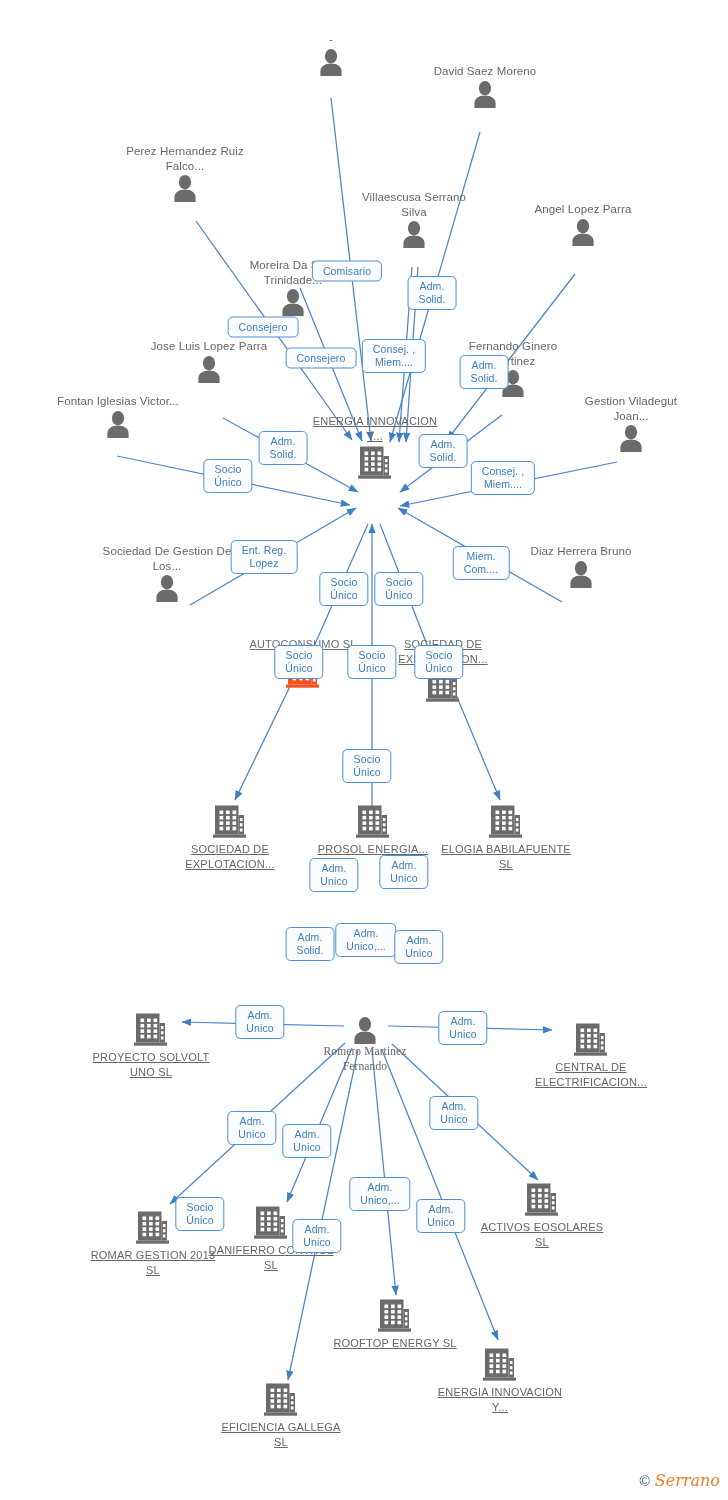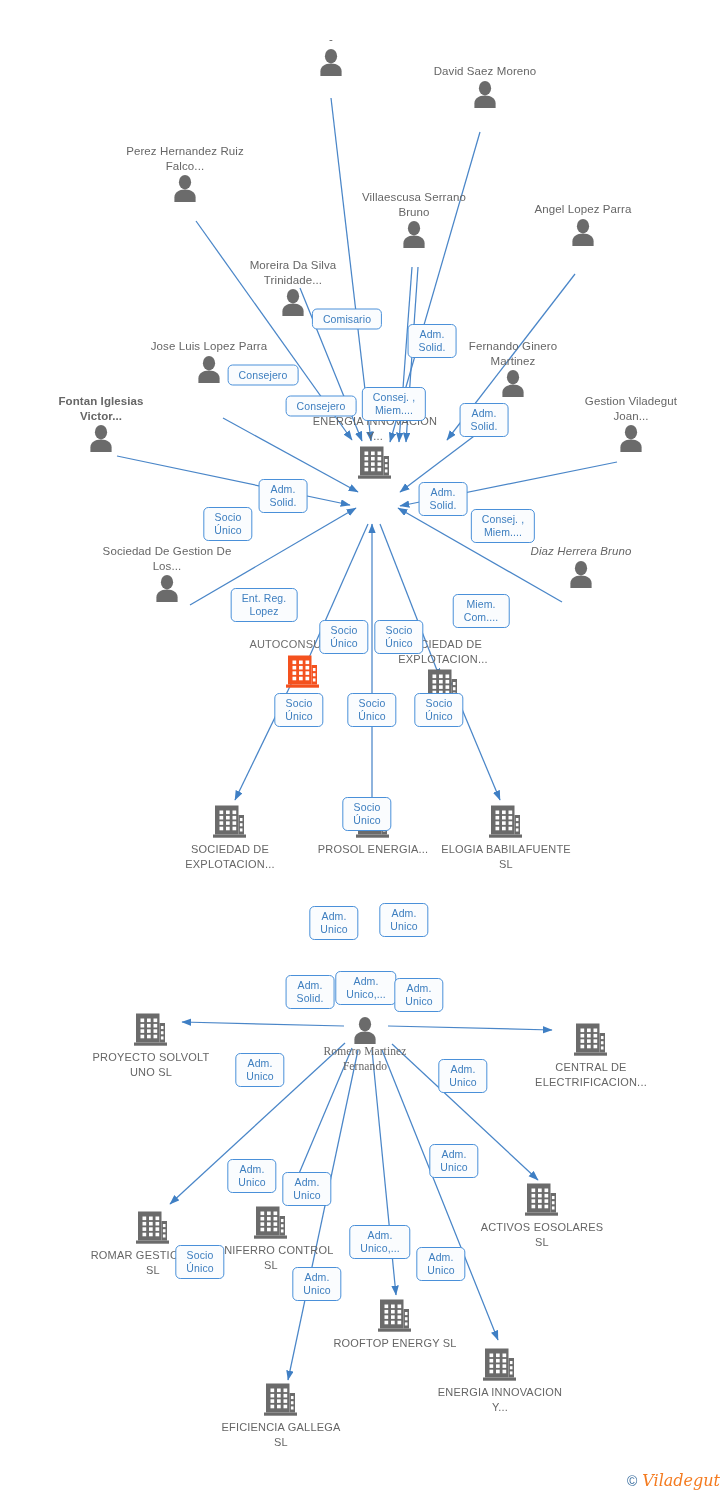--- a/index.html
+++ b/index.html
@@ -42,39 +42,39 @@
   
   .node.person .lbl{margin-bottom:2px;}
   
   .node.company.below .lbl{margin-top:3px;}
   .node.company.above .lbl{margin-bottom:2px;}
 
   .node.company .lbl{
     text-transform:uppercase;
     font-size:11px;
     letter-spacing:.2px;
+    text-decoration:underline;
   }
   .node.company.focus .lbl{color:#6d6d6d;}
 
   
   .badge{
     position:absolute;
     box-sizing:border-box;
     transform:translate(-50%,-50%);
     background:#fafcfe;
     border:1.3px solid #4a90d9;
     border-radius:5px;
     color:#3d7ebf;
     font-size:10.5px;
     line-height:13px;
     text-align:center;
     padding:3px 10px;
     white-space:pre-line;
     letter-spacing:.1px;
-    margin-top:48px;
   }
 
   
   #watermark{
     position:absolute;
     right:8px;
     bottom:10px;
     display:flex;
     align-items:center;
     gap:5px;
@@ -169,21 +169,21 @@
         <span class="glyph">
           <svg width="30" height="27" viewBox="0 0 30 27" aria-hidden="true">
             <ellipse cx="15" cy="7.2" rx="6.1" ry="7.2" fill="#6b6b6b"></ellipse>
             <path d="M15 14.6c-6.3 0-10.6 3.4-10.6 7.6V27h21.2v-4.8c0-4.2-4.3-7.6-10.6-7.6z" fill="#6b6b6b"></path>
           </svg>
         </span>
       </div>
       <div class="node person above" style="left: 414px; top: 190px;">
         <span class="lbl">Villaescusa
 Serrano
-Bruno</span>
+Silva</span>
         <span class="glyph">
           <svg width="30" height="27" viewBox="0 0 30 27" aria-hidden="true">
             <ellipse cx="15" cy="7.2" rx="6.1" ry="7.2" fill="#6b6b6b"></ellipse>
             <path d="M15 14.6c-6.3 0-10.6 3.4-10.6 7.6V27h21.2v-4.8c0-4.2-4.3-7.6-10.6-7.6z" fill="#6b6b6b"></path>
           </svg>
         </span>
       </div>
       <div class="node person above" style="left: 583px; top: 202px;">
         <span class="lbl">Angel
 Lopez
@@ -210,21 +210,21 @@
         <span class="lbl">Fernando
 Ginero
 Martinez</span>
         <span class="glyph">
           <svg width="30" height="27" viewBox="0 0 30 27" aria-hidden="true">
             <ellipse cx="15" cy="7.2" rx="6.1" ry="7.2" fill="#6b6b6b"></ellipse>
             <path d="M15 14.6c-6.3 0-10.6 3.4-10.6 7.6V27h21.2v-4.8c0-4.2-4.3-7.6-10.6-7.6z" fill="#6b6b6b"></path>
           </svg>
         </span>
       </div>
-      <div class="node person above" style="left: 101px; top: 394px; font-weight: bold;">
+      <div class="node person above" style="left: 118px; top: 394px;">
         <span class="lbl">Fontan
 Iglesias
 Victor...</span>
         <span class="glyph">
           <svg width="30" height="27" viewBox="0 0 30 27" aria-hidden="true">
             <ellipse cx="15" cy="7.2" rx="6.1" ry="7.2" fill="#6b6b6b"></ellipse>
             <path d="M15 14.6c-6.3 0-10.6 3.4-10.6 7.6V27h21.2v-4.8c0-4.2-4.3-7.6-10.6-7.6z" fill="#6b6b6b"></path>
           </svg>
         </span>
       </div>
@@ -243,21 +243,21 @@
         <span class="lbl">Sociedad
 De Gestion
 De Los...</span>
         <span class="glyph">
           <svg width="30" height="27" viewBox="0 0 30 27" aria-hidden="true">
             <ellipse cx="15" cy="7.2" rx="6.1" ry="7.2" fill="#6b6b6b"></ellipse>
             <path d="M15 14.6c-6.3 0-10.6 3.4-10.6 7.6V27h21.2v-4.8c0-4.2-4.3-7.6-10.6-7.6z" fill="#6b6b6b"></path>
           </svg>
         </span>
       </div>
-      <div class="node person above" style="left: 581px; top: 544px; font-style: italic;">
+      <div class="node person above" style="left: 581px; top: 544px;">
         <span class="lbl">Diaz
 Herrera
 Bruno</span>
         <span class="glyph">
           <svg width="30" height="27" viewBox="0 0 30 27" aria-hidden="true">
             <ellipse cx="15" cy="7.2" rx="6.1" ry="7.2" fill="#6b6b6b"></ellipse>
             <path d="M15 14.6c-6.3 0-10.6 3.4-10.6 7.6V27h21.2v-4.8c0-4.2-4.3-7.6-10.6-7.6z" fill="#6b6b6b"></path>
           </svg>
         </span>
       </div>
@@ -731,16 +731,16 @@
       <div class="badge" style="left: 317px; top: 1236px;">Adm.
 Unico</div>
       <div class="badge" style="left: 380px; top: 1194px;">Adm.
 Unico,...</div>
       <div class="badge" style="left: 441px; top: 1216px;">Adm.
 Unico</div>
     </div>
 
   <div id="watermark">
     <span class="cmark">©</span>
-    <span>Viladegut</span>
+    <span>Serrano</span>
   </div>
 
 </div>
 
 </body></html>

